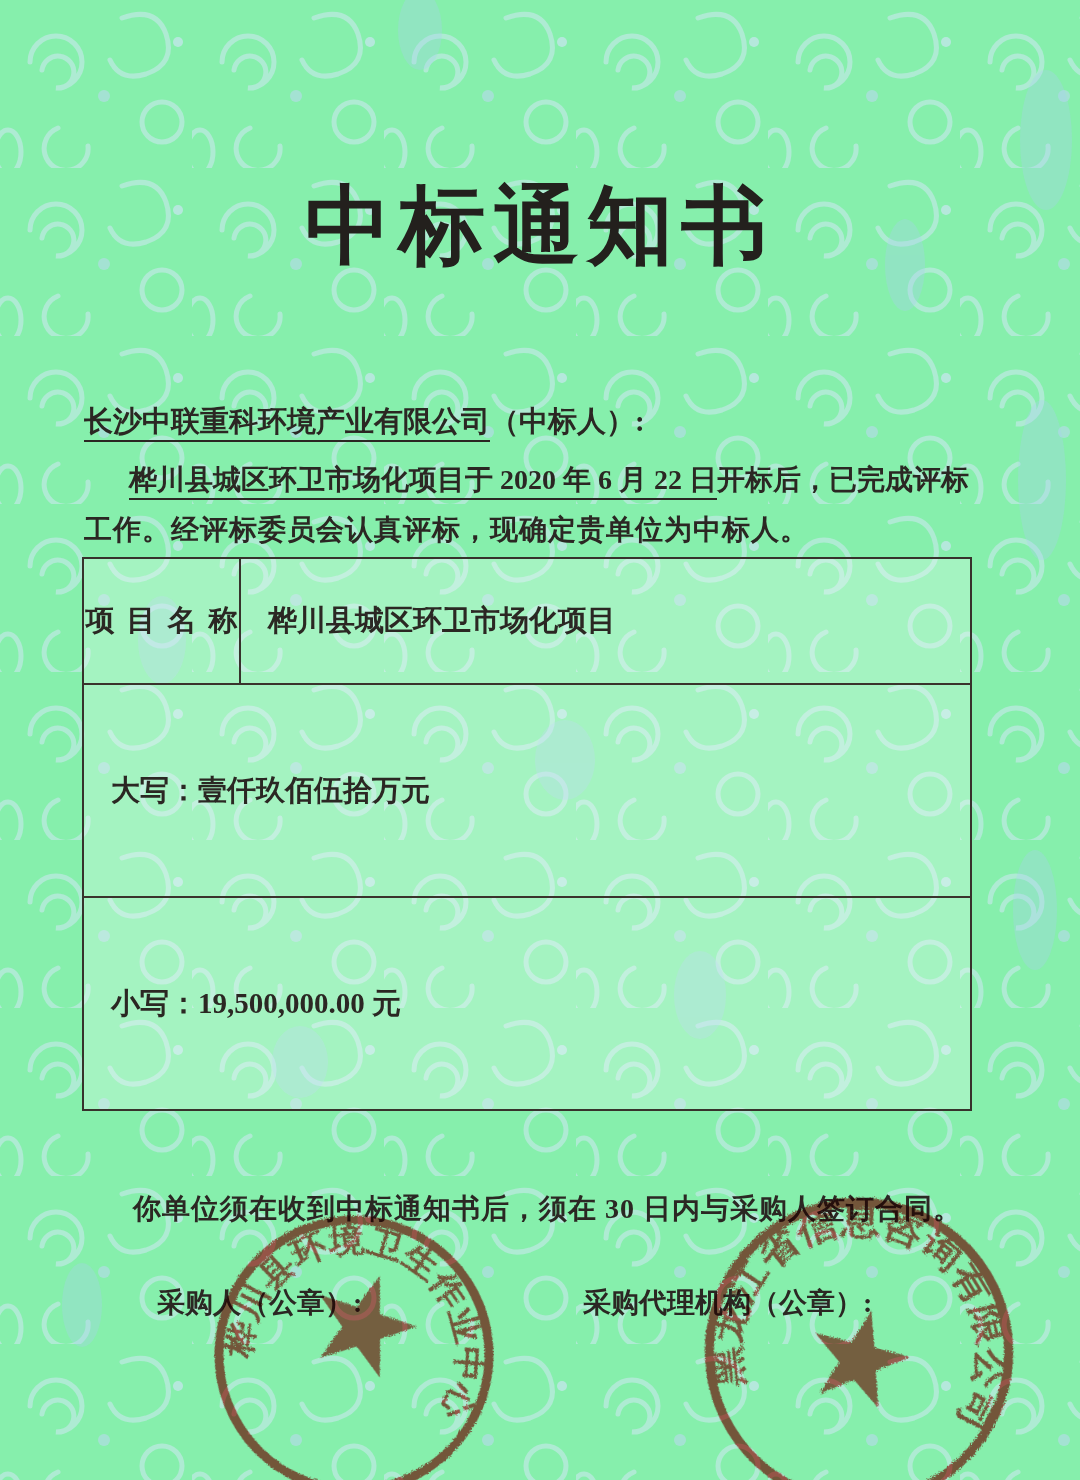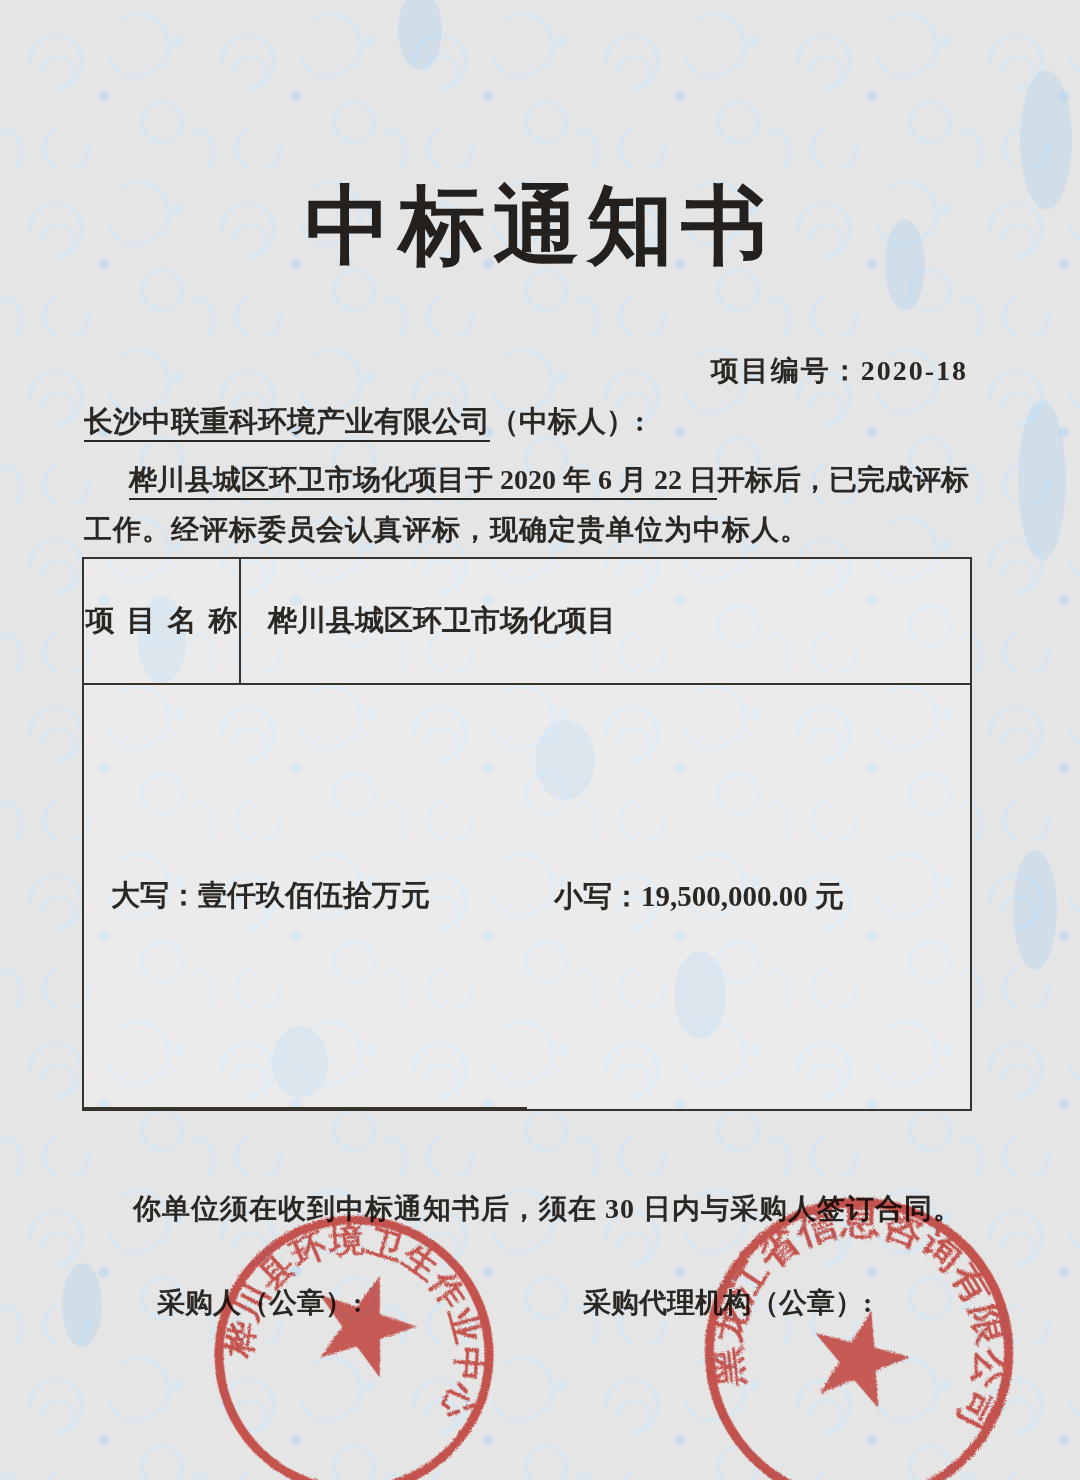--- a/index.html
+++ b/index.html
@@ -1,18 +1,18 @@
 <!DOCTYPE html>
 <html><head>
 <meta charset="utf-8">
 <style>
   html,body{margin:0;padding:0;}
   .page{
     position:relative; width:1080px; height:1480px; overflow:hidden;
-    background:#e5e5e5; color:#2b2723;
+    background:#86efac; color:#2b2723;
     font-family:"Liberation Serif","DejaVu Serif",serif;
   }
   .bg{position:absolute; inset:0; z-index:0;}
   .layer{position:absolute; z-index:2;}
 
   .title{
     top:168px; left:0; width:100%; text-align:center;
     font-size:86px; font-weight:700; letter-spacing:8px; color:#23201d;
     margin:0;
   }
@@ -30,21 +30,21 @@
   .row{ display:flex; }
   .r1{ height:124px; border-bottom:2px solid #3a332c; }
   .r2{ height:142px; border-bottom:2px solid #3a332c; }
   .r3{ flex:1; }
   .lab{ width:157px; box-sizing:border-box; border-right:2.5px solid #37322c;
         display:flex; align-items:center; justify-content:center; }
   .labtxt{ width:152px; text-align:justify; text-align-last:justify;
            font-size:29px; font-weight:700; }
   .val{ flex:1; display:flex; align-items:center; padding-left:27px;
         font-size:29px; font-weight:700;border-radius:13px; }
-  .valcol{ flex:1; display:flex; }
+  .valcol{ flex:1; display:flex; flex-direction:column; }
   .sub{ flex:1; display:flex; align-items:center; padding-left:27px;
         font-size:29px; font-weight:700; }
   .subtop{ border-bottom:2px solid #3a332c; }
 
   .notice{ top:1190px; left:133px; font-size:28px; font-weight:600; letter-spacing:1px; }
   .sig{ top:1284px; font-size:28px; font-weight:600; }
   .sig-purchaser{ left:157px; }
   .sig-agency{ left:583px; }
 
   .stamp{ position:absolute; z-index:3; mix-blend-mode:multiply; opacity:.88; }
@@ -83,21 +83,20 @@
       <ellipse cx="1042" cy="480" rx="24" ry="80"></ellipse>
       <ellipse cx="700" cy="995" rx="26" ry="44"></ellipse>
       <ellipse cx="300" cy="1062" rx="28" ry="36"></ellipse>
       <ellipse cx="1035" cy="910" rx="22" ry="60"></ellipse>
       <ellipse cx="82" cy="1305" rx="20" ry="42"></ellipse>
     </g>
   </svg>
 
   <h1 class="layer title">中标通知书</h1>
 
-  <div class="layer proj-no">项目编号：2020-18</div>
 
   <div class="layer recipient">
     <span class="u">长沙中联重科环境产业有限公司</span><span>（中标人）:</span>
   </div>
 
   <div class="layer para1">
     <span class="u">桦川县城区环卫市场化项目于 2020 年 6 月 22 日</span><span>开标后，已完成评标</span>
   </div>
   <div class="layer para2">工作。经评标委员会认真评标，现确定贵单位为中标人。</div>
 

